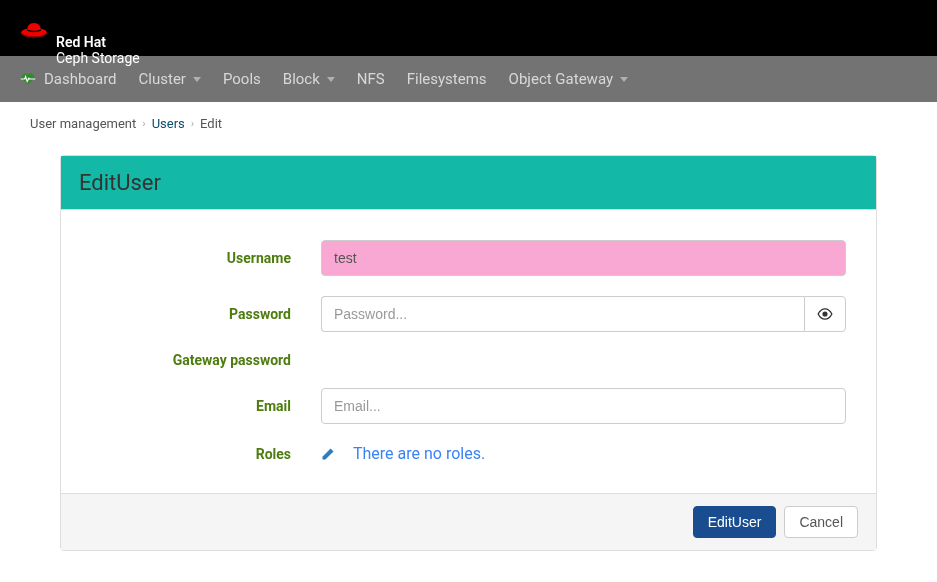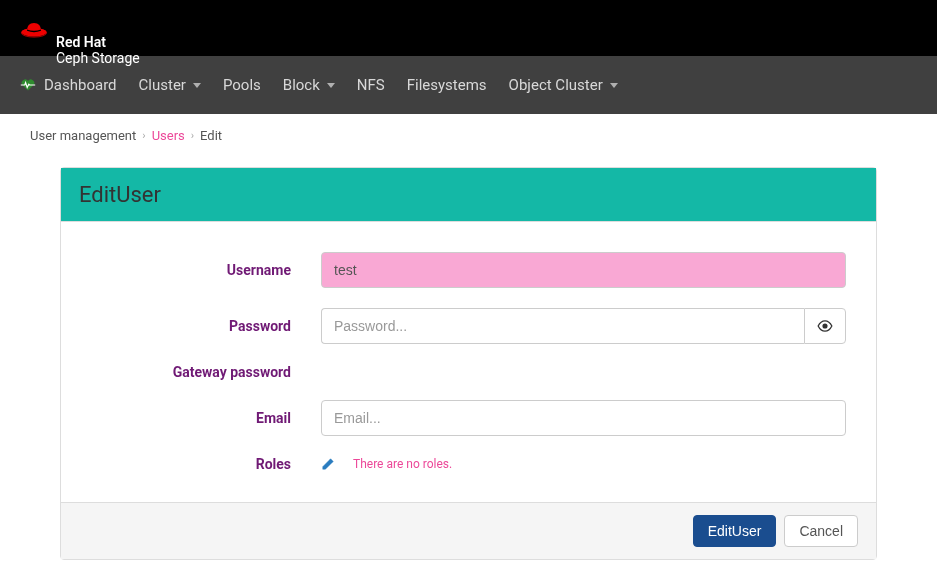--- a/index.html
+++ b/index.html
@@ -35,22 +35,22 @@
       line-height: 1.1;
       margin-top: 45px;
     }
     .logo-text .brand {
       font-weight: 600;
     }
     .logo-text .product {
       font-weight: 400;
     }
     .nav-bar {
-      background: #404040;
-      height: 58px;
+      background: #737373;
+      height: 46px;
       display: flex;
       align-items: center;
       padding: 0 20px;
       gap: 22px;
     }
     .nav-item {
       color: #d8d8d8;
       font-size: 15px;
       display: flex;
       align-items: center;
@@ -72,21 +72,21 @@
     }
     .breadcrumb {
       padding: 14px 30px;
       font-size: 13px;
       color: #555;
       display: flex;
       align-items: center;
       gap: 6px;
     }
     .breadcrumb .link {
-      color: #ec4899;
+      color: #0c4a6e;
       cursor: pointer;
     }
     .breadcrumb .sep {
       color: #aaa;
       font-size: 11px;
     }
     .panel {
       margin: 10px 60px 20px 60px;
       border: 1px solid #ddd;
       border-radius: 4px;
@@ -108,21 +108,21 @@
       align-items: center;
       padding: 10px 30px;
       gap: 0;
     }
     .form-label {
       width: 230px;
       text-align: right;
       padding-right: 30px;
       font-weight: 700;
       font-size: 14px;
-      color: #701a75;
+      color: #4d7c0f;
     }
     .form-control-wrap {
       flex: 1;
       max-width: 595px;
       display: flex;
       align-items: center;
       gap: 12px;
     }
     .form-control {
       flex: 1;
@@ -170,22 +170,22 @@
       display: flex;
       align-items: center;
       gap: 18px;
     }
     .pencil-icon {
       width: 14px;
       height: 14px;
       cursor: pointer;
     }
     .roles-empty {
-      color: #ec4899;
-      font-size: 12px;
+      color: #3b82f6;
+      font-size: 16px;
     }
     .panel-footer {
       background: #f5f5f5;
       border-top: 1px solid #ddd;
       padding: 12px 18px;
       display: flex;
       justify-content: flex-end;
       gap: 8px;
     }
     .btn {
@@ -242,21 +242,21 @@
     <span>Block</span>
     <span class="caret-down"></span>
   </div>
   <div class="nav-item">
     <span>NFS</span>
   </div>
   <div class="nav-item">
     <span>Filesystems</span>
   </div>
   <div class="nav-item">
-    <span>Object Cluster</span>
+    <span>Object Gateway</span>
     <span class="caret-down"></span>
   </div>
 </div>
 
 <div class="breadcrumb">
   <span>User management</span>
   <span class="sep">›</span>
   <span class="link">Users</span>
   <span class="sep">›</span>
   <span>Edit</span>

